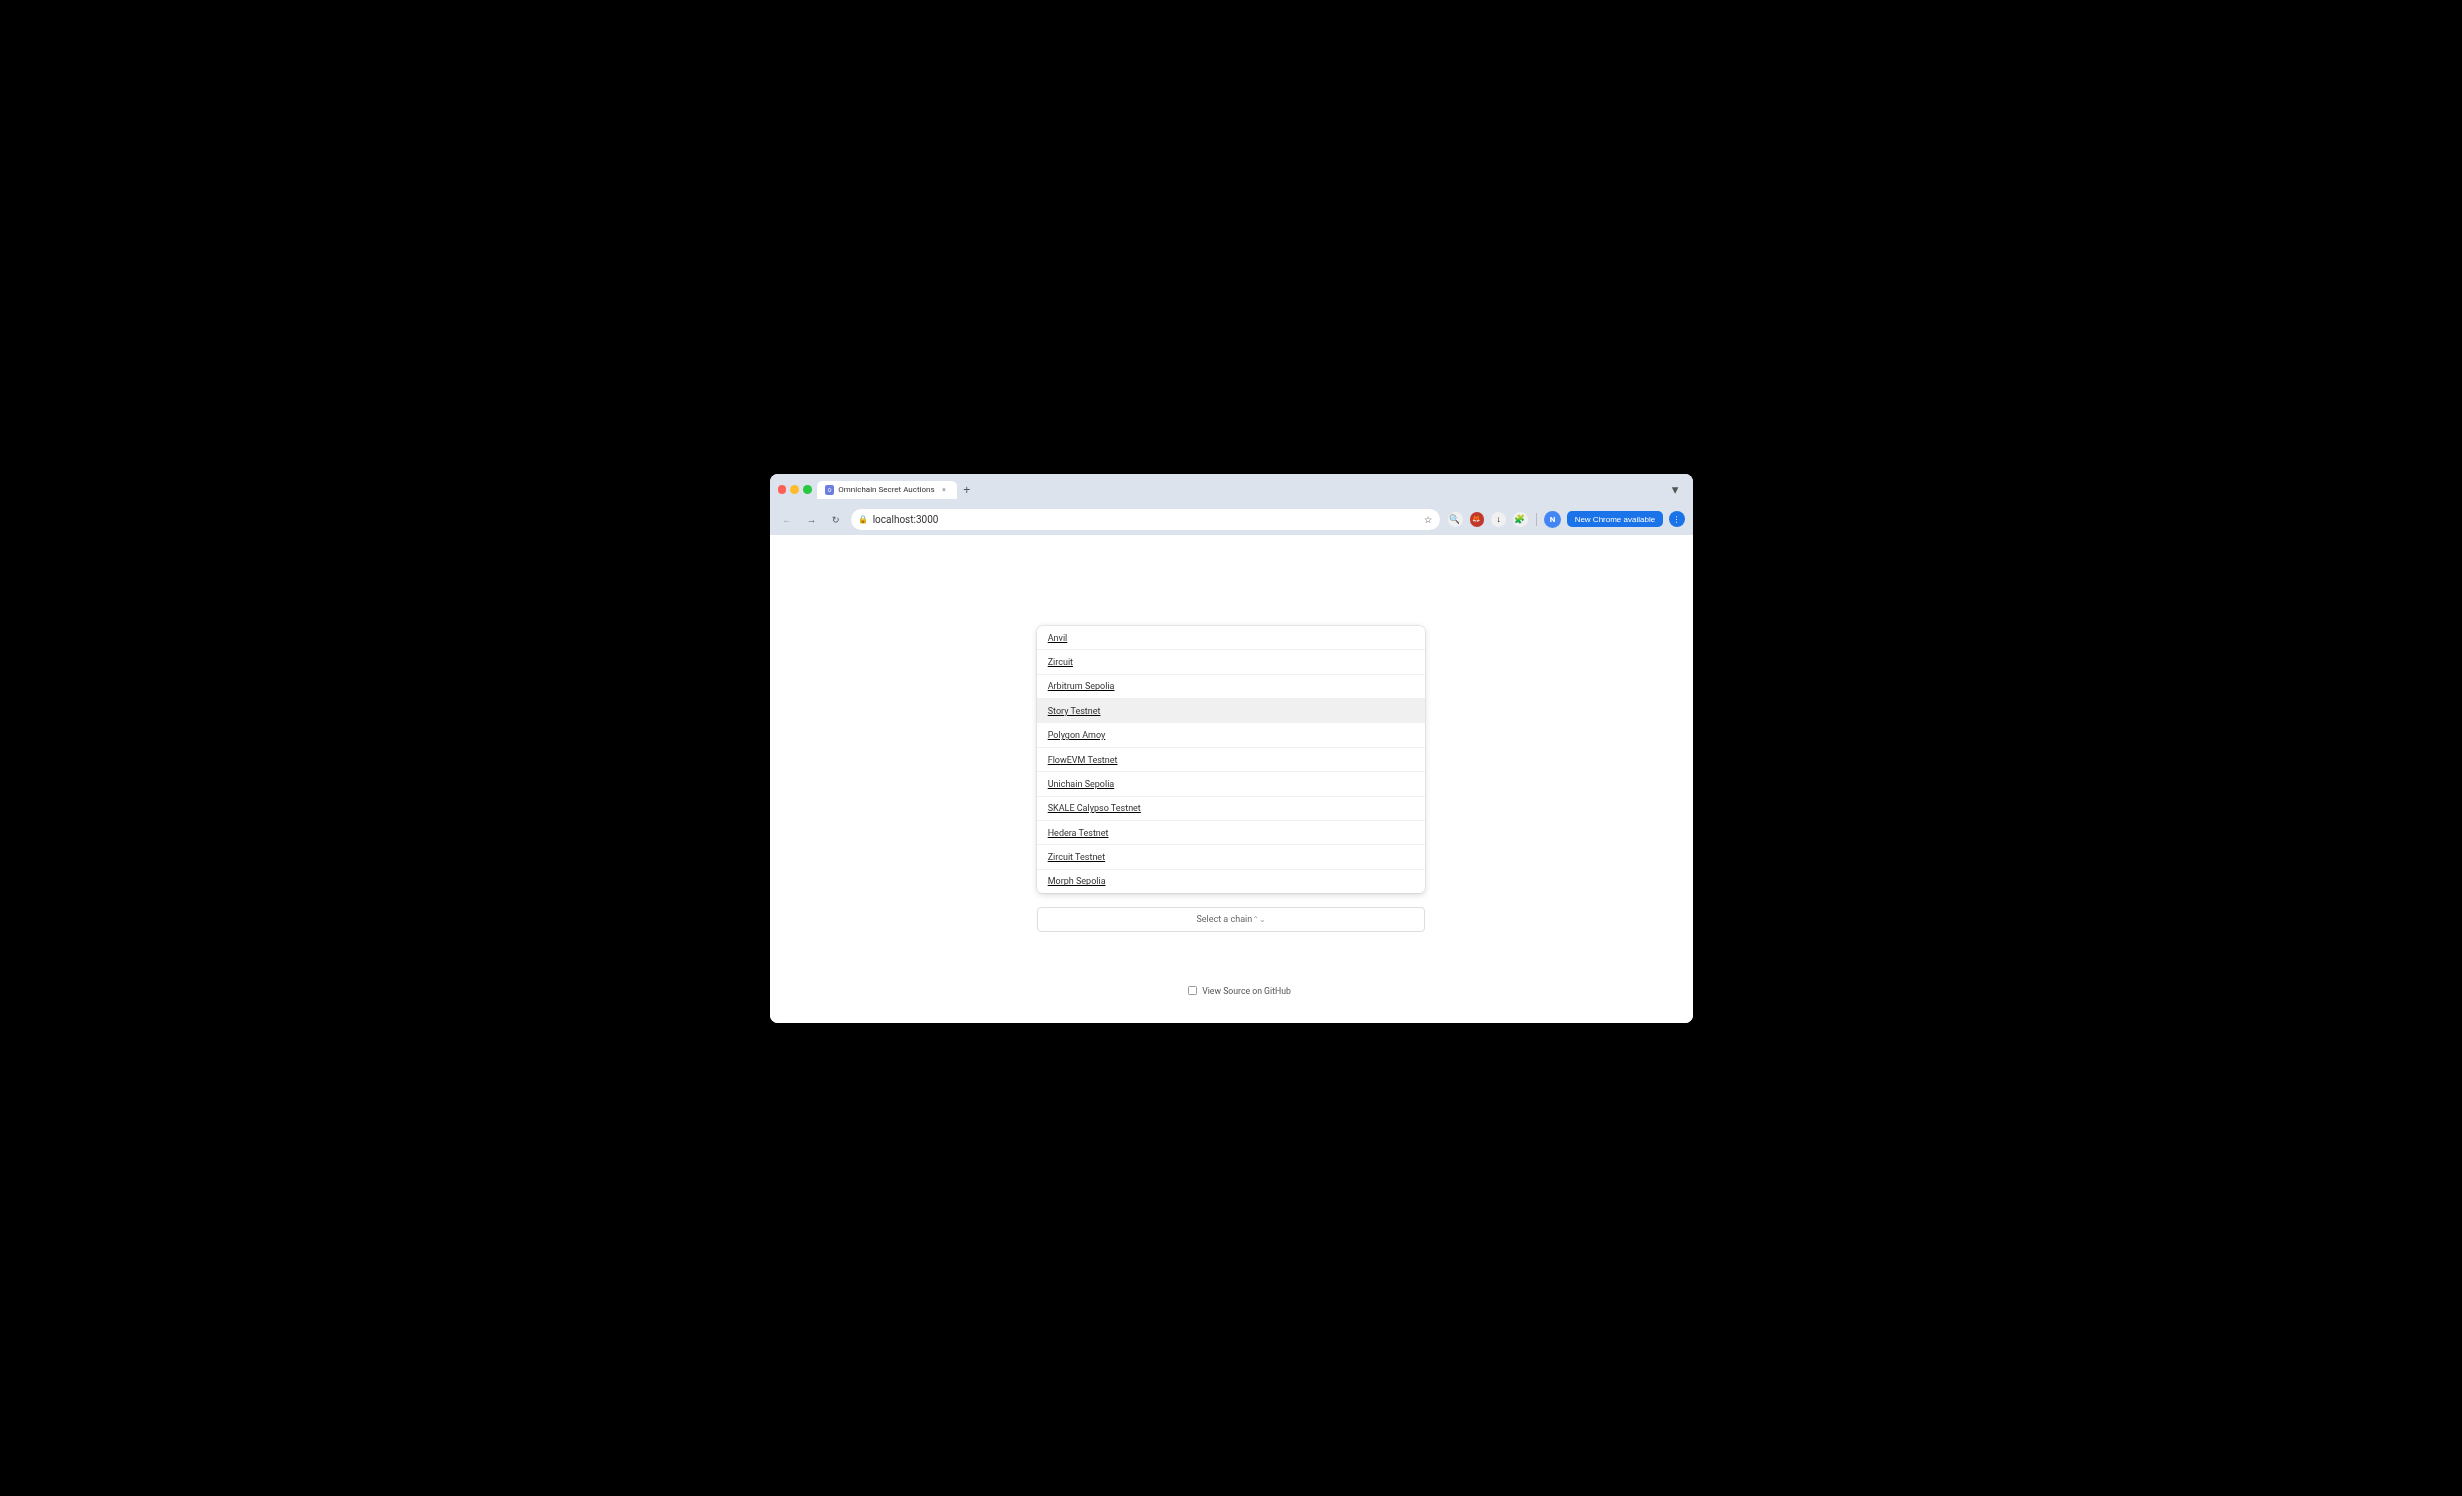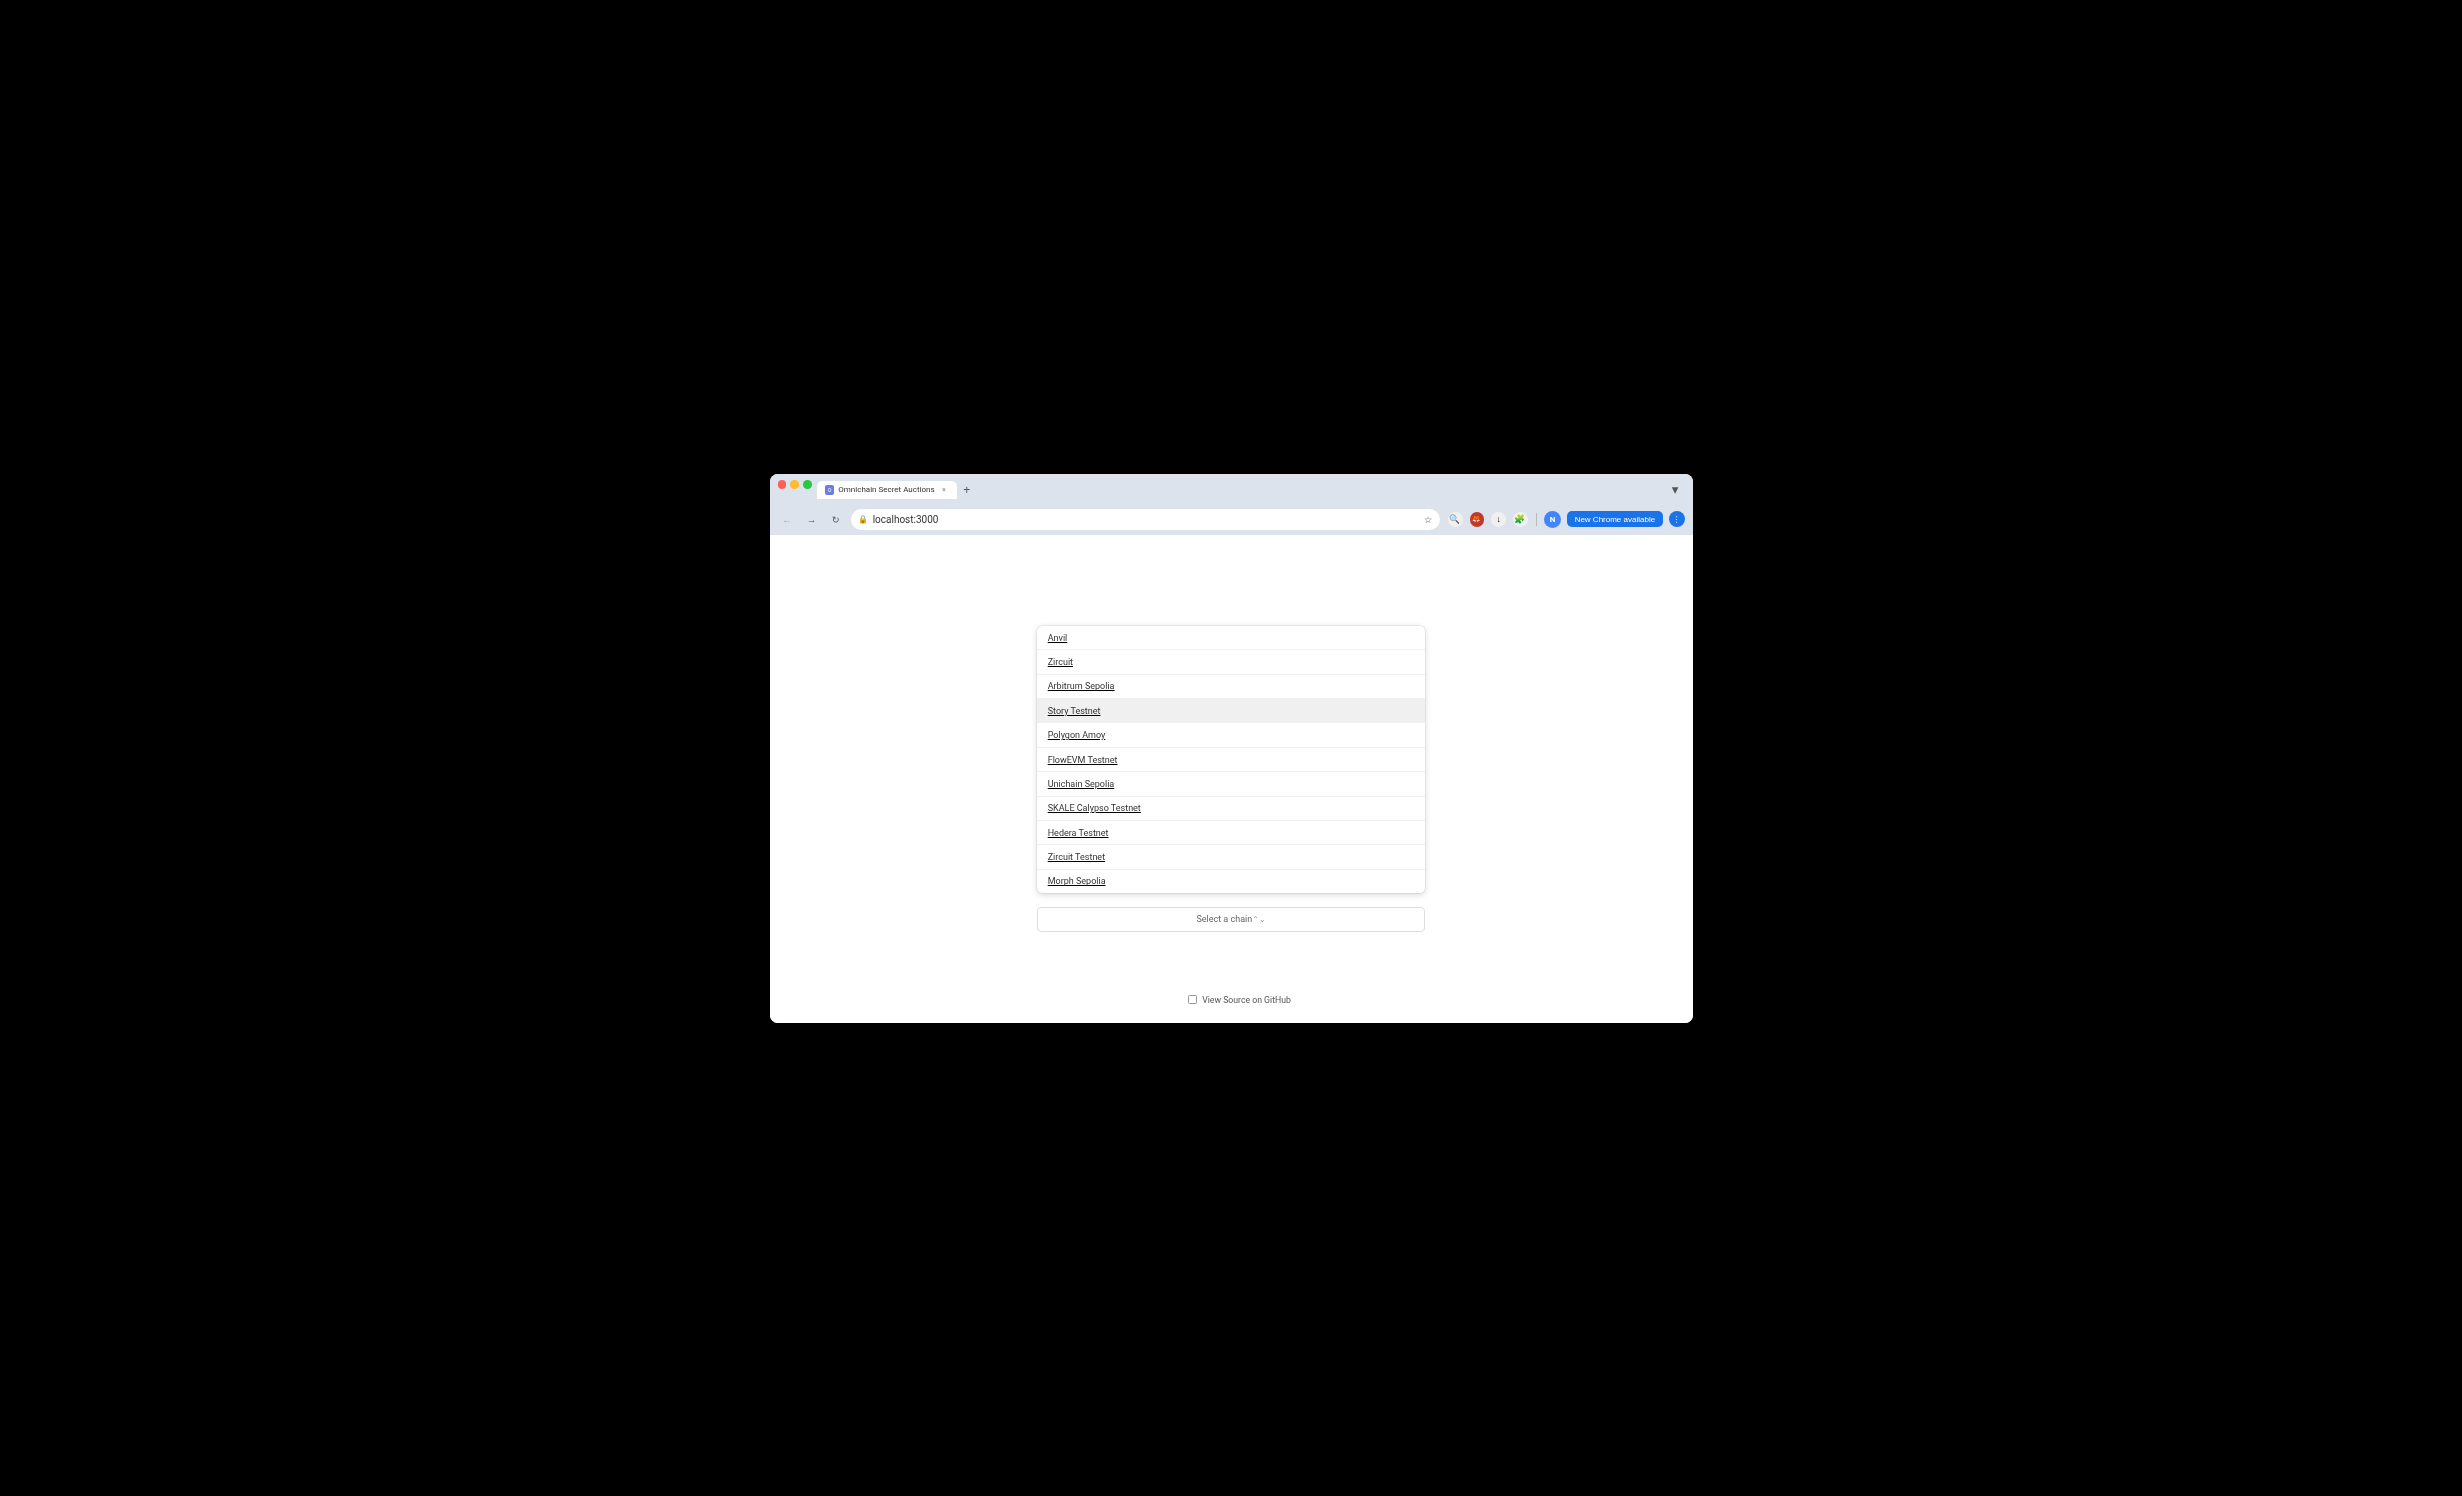--- a/index.html
+++ b/index.html
@@ -32,21 +32,21 @@
     .browser-titlebar {
       background: #dce3ed;
       padding: 6.7px 8px 0 8px;
       display: flex;
       flex-direction: column;
       gap: 0;
     }
 
     .titlebar-top {
       display: flex;
-      align-items: flex-start;
+      align-items: center;
       gap: 5.4px;
       margin-bottom: 5.4px;
     }
 
     .window-controls {
       display: flex;
       gap: 4px;
       align-items: center;
     }
 
@@ -318,21 +318,21 @@
       cursor: pointer;
     }
 
     .dropdown-select-arrow {
       color: #999;
       font-size: 8px;
     }
 
     .footer-area {
       position: absolute;
-      bottom: 18px;
+      bottom: 27px;
       display: flex;
       align-items: center;
       gap: 5.4px;
       padding-left: 17px;
     }
 
     .footer-checkbox {
       width: 8.7px;
       height: 8.7px;
       border: 1px solid #999;

